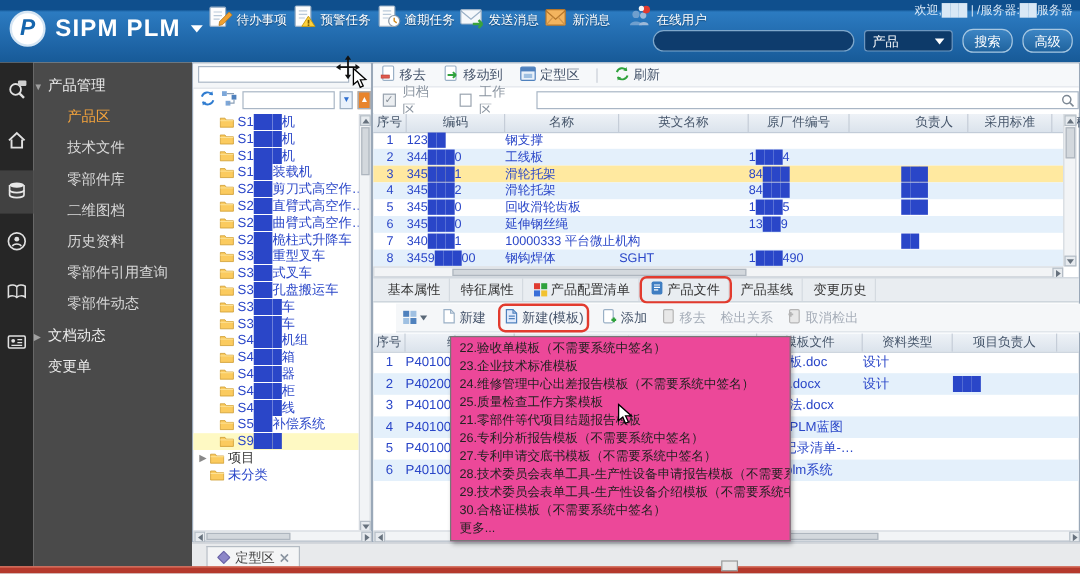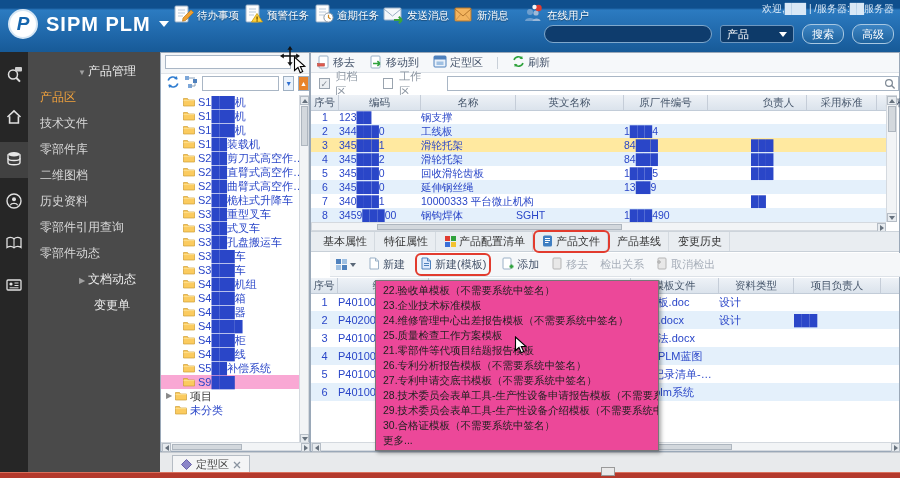--- a/index.html
+++ b/index.html
@@ -24,43 +24,43 @@
     display:flex;align-items:center;justify-content:space-between;padding:0 6px;box-sizing:border-box;cursor:pointer;}
   .cat .caret-down{border-top-width:5px;border-left-width:4px;border-right-width:4px;}
   .pillbtn{width:40px;height:18px;border:1px solid #a8c8e2;border-radius:9px;color:#fff;font-size:11px;
     background:linear-gradient(#3d85c4,#1f639e);display:flex;align-items:center;justify-content:center;cursor:pointer;}
   
   .rail{position:absolute;left:0;top:52px;width:28px;height:420px;background:#262626;}
   .rail-item{width:28px;height:36px;display:flex;align-items:center;justify-content:center;cursor:pointer;margin-top:6px;}
   .rail-item.selected{background:#414141;}
   
   .sidemenu{position:absolute;left:28px;top:52px;width:132px;height:420px;background:#4a4a4a;padding-top:6px;box-sizing:border-box;}
-  .mi{height:26px;line-height:26px;color:#d9d9d9;font-size:12px;padding-left:12px;cursor:pointer;white-space:nowrap;overflow:hidden;}
-  .mi.group{padding-left:24px;color:#ededed;text-align:center;}
+  .mi{height:26px;line-height:26px;color:#d9d9d9;font-size:12px;padding-left:28px;cursor:pointer;white-space:nowrap;overflow:hidden;}
+  .mi.group{padding-left:0;color:#ededed;}
   .mi .arrow{display:inline-block;width:12px;color:#a0a0a0;font-size:8px;}
   .mi.active{color:#f5a43c;}
   
   .treepanel{position:absolute;left:160px;top:52px;width:150px;height:400px;background:#fff;border:1px solid #9aa8b8;box-sizing:border-box;}
   .tp-top{position:absolute;left:0;top:0;width:148px;height:20px;background:#f4f6f8;border-bottom:1px solid #dfe3e8;}
   .tp-top input{position:absolute;left:4px;top:2px;width:126px;height:14px;border:1px solid #a9b6c5;font-size:10px;outline:none;box-sizing:border-box;}
   .tp-tools{position:absolute;left:0;top:20px;width:148px;height:20px;display:flex;align-items:center;gap:4px;padding-left:5px;box-sizing:border-box;}
   .tp-input{position:relative;width:96px;height:15px;border:1px solid #a9b6c5;background:#fff;box-sizing:border-box;}
   .tp-btn{width:11px;height:13px;border:1px solid #9fb0c2;display:flex;align-items:center;justify-content:center;font-size:7px;cursor:pointer;}
   .tp-btn.down{color:#2f6fd0;background:#eaf2fb;}
   .tp-btn.up{color:#fff;background:#e8842c;}
   .tree{position:absolute;left:0;top:42px;width:138px;height:346px;overflow:hidden;}
   .ti{height:14px;line-height:14px;padding-left:22px;white-space:nowrap;cursor:pointer;display:flex;align-items:center;}
   .ti .tarrow{width:0;color:#888;font-size:8px;}
   .ti.top{padding-left:5px;}
   .ti.top .tarrow{width:9px;}
   .ti.top2{padding-left:14px;}
   .ti .ticon{margin-right:3px;display:inline-flex;}
   .ti .tl{color:#2a46c8;font-size:11px;}
   .ti.top .tl{color:#333;}
-  .ti.sel{background:#f9a8d4;}
+  .ti.sel{background:#fef9c3;}
   
   .vscroll{position:absolute;background:#f2f4f6;border:1px solid #d4d9df;box-sizing:border-box;}
   .hscroll{position:absolute;background:#f2f4f6;border:1px solid #d4d9df;box-sizing:border-box;}
   .sb-btn{position:absolute;width:9px;height:9px;background:#e7ebef;border:1px solid #b5bdc6;box-sizing:border-box;
     display:flex;align-items:center;justify-content:center;}
   .tri-up{width:0;height:0;border-left:3px solid transparent;border-right:3px solid transparent;border-bottom:4px solid #67727e;}
   .tri-dn{width:0;height:0;border-left:3px solid transparent;border-right:3px solid transparent;border-top:4px solid #67727e;}
   .tri-lf{width:0;height:0;border-top:3px solid transparent;border-bottom:3px solid transparent;border-right:4px solid #67727e;}
   .tri-rt{width:0;height:0;border-top:3px solid transparent;border-bottom:3px solid transparent;border-left:4px solid #67727e;}
   .thumb{position:absolute;background:#d3d8dd;border:1px solid #aeb6bf;box-sizing:border-box;}
@@ -452,30 +452,20 @@
       </div>
         <div class="ti">
         <span class="tarrow"></span>
           <span class="ticon">
             <svg width="12" height="10" viewBox="0 0 12 10">
               <path d="M.5 1.5 h4 l1 1.5 h6 v6 h-11 Z" fill="#fbcb5f" stroke="#cf9f35" stroke-width=".7"></path>
               <path d="M.5 3.6 h11" stroke="#fde49a" stroke-width=".8"></path>
             </svg>
           </span>
           <span class="tl">S4███器</span>
-      </div>
-        <div class="ti">
-        <span class="tarrow"></span>
-          <span class="ticon">
-            <svg width="12" height="10" viewBox="0 0 12 10">
-              <path d="M.5 1.5 h4 l1 1.5 h6 v6 h-11 Z" fill="#fbcb5f" stroke="#cf9f35" stroke-width=".7"></path>
-              <path d="M.5 3.6 h11" stroke="#fde49a" stroke-width=".8"></path>
-            </svg>
-          </span>
-          <span class="tl">S4████</span>
       </div>
         <div class="ti">
         <span class="tarrow"></span>
           <span class="ticon">
             <svg width="12" height="10" viewBox="0 0 12 10">
               <path d="M.5 1.5 h4 l1 1.5 h6 v6 h-11 Z" fill="#fbcb5f" stroke="#cf9f35" stroke-width=".7"></path>
               <path d="M.5 3.6 h11" stroke="#fde49a" stroke-width=".8"></path>
             </svg>
           </span>
           <span class="tl">S4███柜</span>

